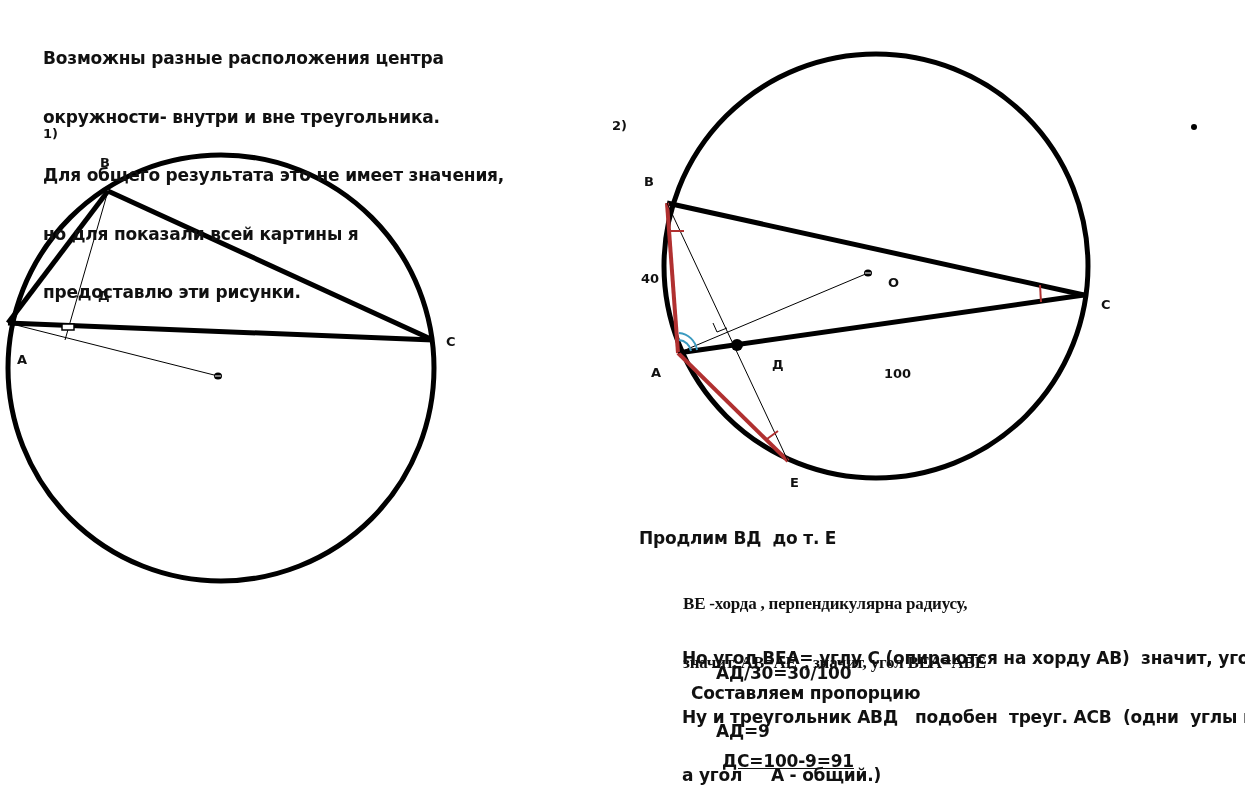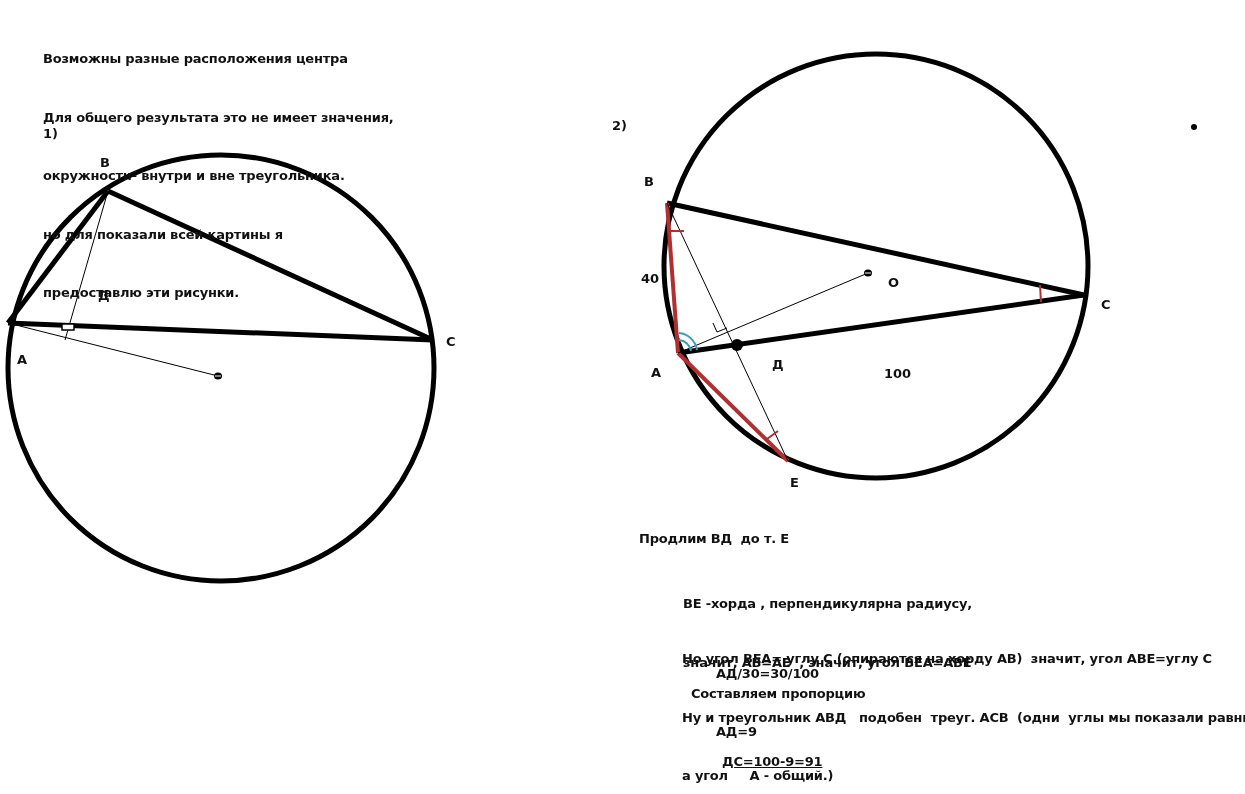--- a/index.html
+++ b/index.html
@@ -1,18 +1,18 @@
 <!DOCTYPE html>
 <html><head>
   <meta charset="utf-8">
   <style>
     html, body { margin: 0; padding: 0; background: #ffffff; }
     body { width: 1245px; height: 794px; position: relative; overflow: hidden;
            font-family: "DejaVu Sans", sans-serif; color: #111; }
-    .txt { position: absolute; font-weight: bold; font-size: 13px; line-height: 19.5px;
+    .txt { position: absolute; font-weight: bold; font-size: 17px; line-height: 19.5px;
            white-space: pre; letter-spacing: -0.2px; }
     .lbl { position: absolute; font-weight: bold; font-size: 13px; }
     svg.diagram { position: absolute; left: 0; top: 0; }
   </style>
 </head>
 <body>
 
 <svg class="diagram" width="1245" height="794" viewBox="0 0 1245 794">
 
   <g>
@@ -56,22 +56,22 @@
 
     <ellipse cx="868" cy="273" rx="4" ry="3.5" fill="#000"></ellipse>
     <line x1="865" y1="273" x2="871" y2="273" stroke="#fff" stroke-width="1"></line>
   </g>
 
   <circle cx="1194" cy="127" r="3" fill="#000"></circle>
 </svg>
 
 <div class="txt" style="left:43px; top:10px;">
   <div>Возможны разные расположения центра</div>
+  <div>окружности- внутри и вне треугольника.</div>
   <div>Для общего результата это не имеет значения,</div>
-  <div>окружности- внутри и вне треугольника.</div>
   <div>но для показали всей картины я</div>
   <div>предоставлю эти рисунки.</div>
 </div>
 
 <div class="lbl" style="left:43px; top:126px;">1)</div>
 <div class="lbl" style="left:100px; top:155px;">В</div>
 <div class="lbl" style="left:98px; top:288px;">Д</div>
 <div class="lbl" style="left:17px; top:352px;">А</div>
 <div class="lbl" style="left:446px; top:334px;">С</div>
 
@@ -79,21 +79,21 @@
 <div class="lbl" style="left:644px; top:174px;">В</div>
 <div class="lbl" style="left:641px; top:271px;">40</div>
 <div class="lbl" style="left:651px; top:365px;">А</div>
 <div class="lbl" style="left:772px; top:357px;">Д</div>
 <div class="lbl" style="left:888px; top:275px;">О</div>
 <div class="lbl" style="left:1101px; top:297px;">С</div>
 <div class="lbl" style="left:884px; top:366px;">100</div>
 <div class="lbl" style="left:790px; top:475px;">Е</div>
 
 <div class="txt" style="left:639px; top:529px;">Продлим ВД  до т. Е</div>
-<div class="txt" style="left:683px; top:555px;">
+<div class="txt" style="left:683px; top:555px;font-family:Liberation Serif, serif;">
   <div>ВЕ -хорда , перпендикулярна радиусу,</div>
   <div>значит, АВ=АЕ  , значит, угол ВЕА=АВЕ</div>
 </div>
 <div class="txt" style="left:682px; top:610px;">
   <div>Но угол ВЕА= углу С (опираются на хорду АВ)  значит, угол АВЕ=углу С</div>
   <div>Ну и треугольник АВД   подобен  треуг. АСВ  (одни  углы мы показали равны,</div>
   <div>а угол     А - общий.)</div>
 </div>
 <div class="txt" style="left:691px; top:684px;text-align:center;">Составляем пропорцию</div>
 <div class="txt" style="left:716px; top:664px;">АД/30=30/100</div>

